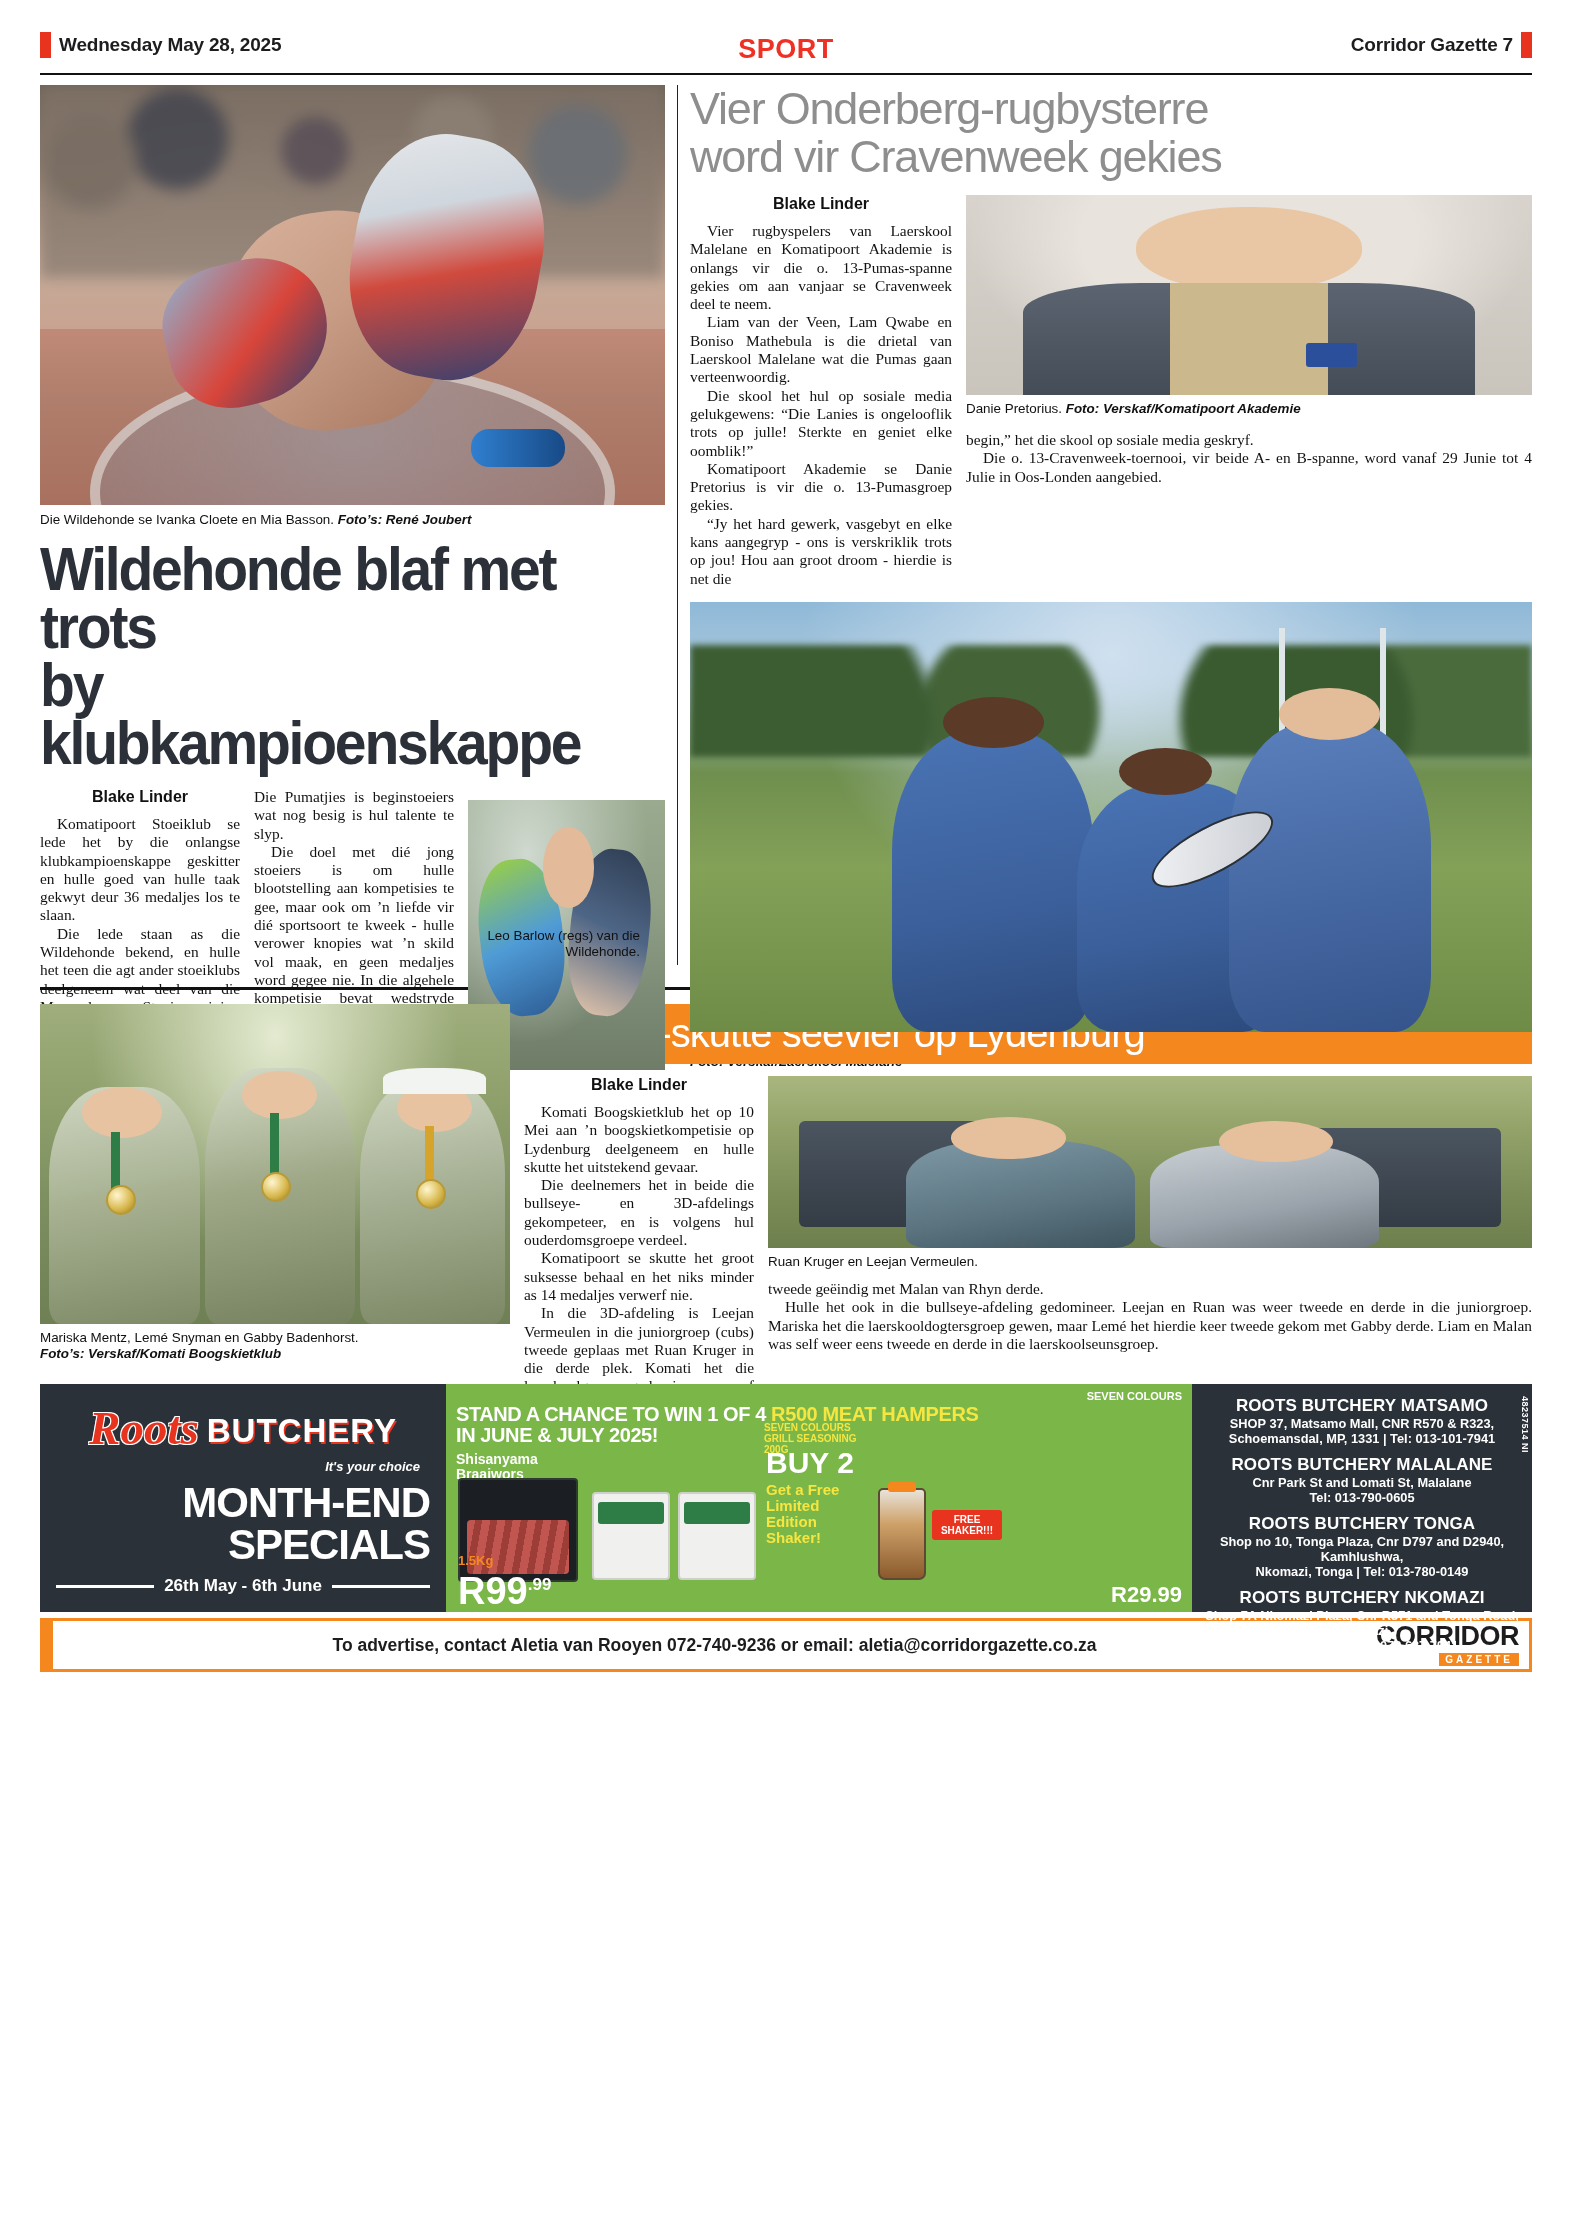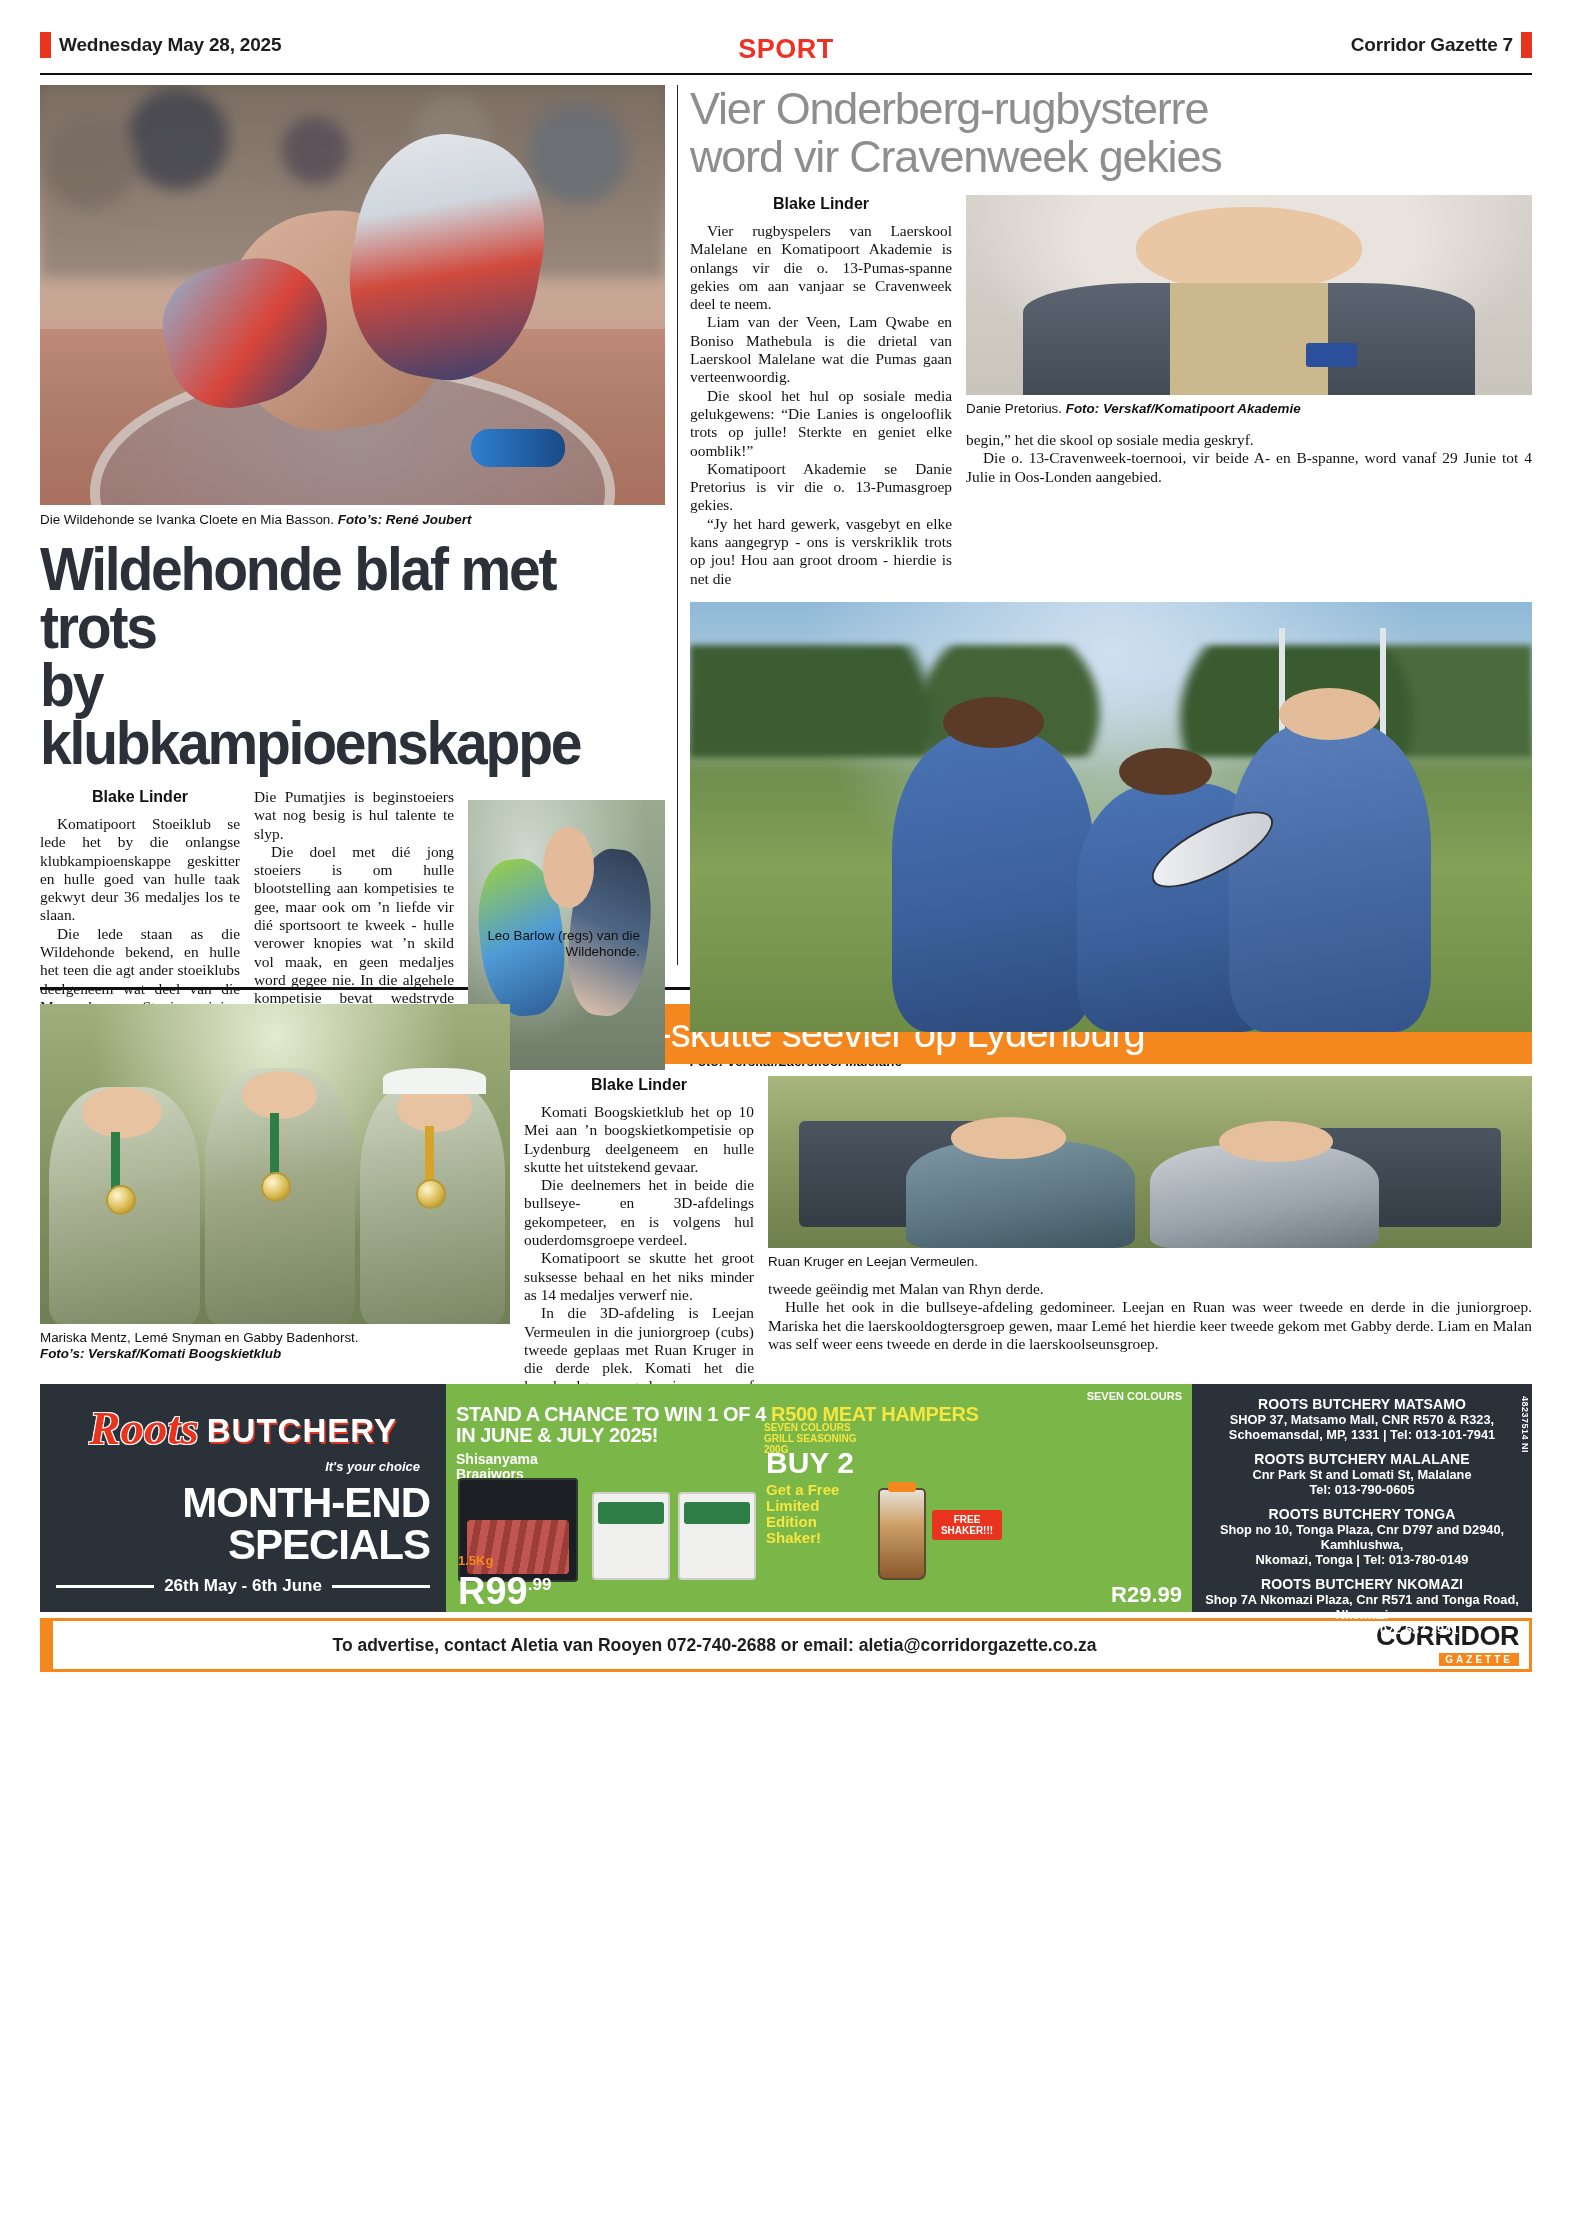--- a/index.html
+++ b/index.html
@@ -227,21 +227,21 @@
   .bottle .cap { position:absolute; left:18%; right:18%; top:-8px; height:10px; background:#f5871f; border-radius:3px; }
   .price-box { position:absolute; bottom:6px; color:#fff; font-family:"Liberation Sans",sans-serif; font-weight:bold; }
   .price-kg { font-size:13px; color:#f5871f; }
   .price-r { font-size:38px; line-height:34px; }
   .price-r sup { font-size:17px; }
   .ad-buy2 { position:absolute; font-family:"Liberation Sans",sans-serif; font-weight:bold; color:#fff; }
   .ad-free { color:#f5e642; }
 
   .ad-right { flex: 0 0 340px; background:#2b3138; color:#fff; padding: 12px 10px; position: relative; }
   .ad-store { text-align:center; margin-bottom: 9px; }
-  .ad-store .nm { font-family:"Liberation Sans",sans-serif; font-weight:bold; font-size:14px; letter-spacing:.1px; }
+  .ad-store .nm { font-family:"Liberation Sans",sans-serif; font-weight:bold; font-size:17px; letter-spacing:.1px; }
   .ad-store .ln { font-family:"Liberation Sans",sans-serif; font-weight:bold; font-size:12.8px; line-height:15px; }
   .ad-code { position:absolute; right:2px; top:12px; writing-mode: vertical-rl;
              font-size:9px; font-weight:bold; color:#fff; letter-spacing:.5px; }
 
   
   .footer { display:flex; align-items:center; height:54px; border:3px solid #f5871f; margin-top:6px; background:#fff; }
   .footer .bar { width: 10px; height: 100%; background: #f5871f; }
   .footer .txt { flex:1; text-align:center; font-family:"Liberation Sans",sans-serif;
                  font-weight:bold; font-size:17.5px; color:#1d1d1f; }
   .footer .logo { background:#fff; padding-right: 10px; text-align:right; }
@@ -510,21 +510,21 @@
         <div class="nm">ROOTS BUTCHERY NKOMAZI</div>
         <div class="ln">Shop 7A Nkomazi Plaza, Cnr R571 and Tonga Road, Nkomazi</div>
         <div class="ln">Mpumalanga | Tel: 072 637 7941</div>
       </div>
       <div class="ad-code">48237514 NI</div>
     </div>
   </div>
 
   <div class="footer">
     <span class="bar"></span>
-    <span class="txt">To advertise, contact Aletia van Rooyen 072-740-2688 or email: aletia@corridorgazette.co.za</span>
+    <span class="txt">To advertise, contact Aletia van Rooyen 072-740-9236 or email: aletia@corridorgazette.co.za</span>
     <span class="logo">
       <span class="c">CORRIDOR</span><br>
       <span class="g">GAZETTE</span>
     </span>
   </div>
 
  </div>
 </div>
 
 </body></html>

